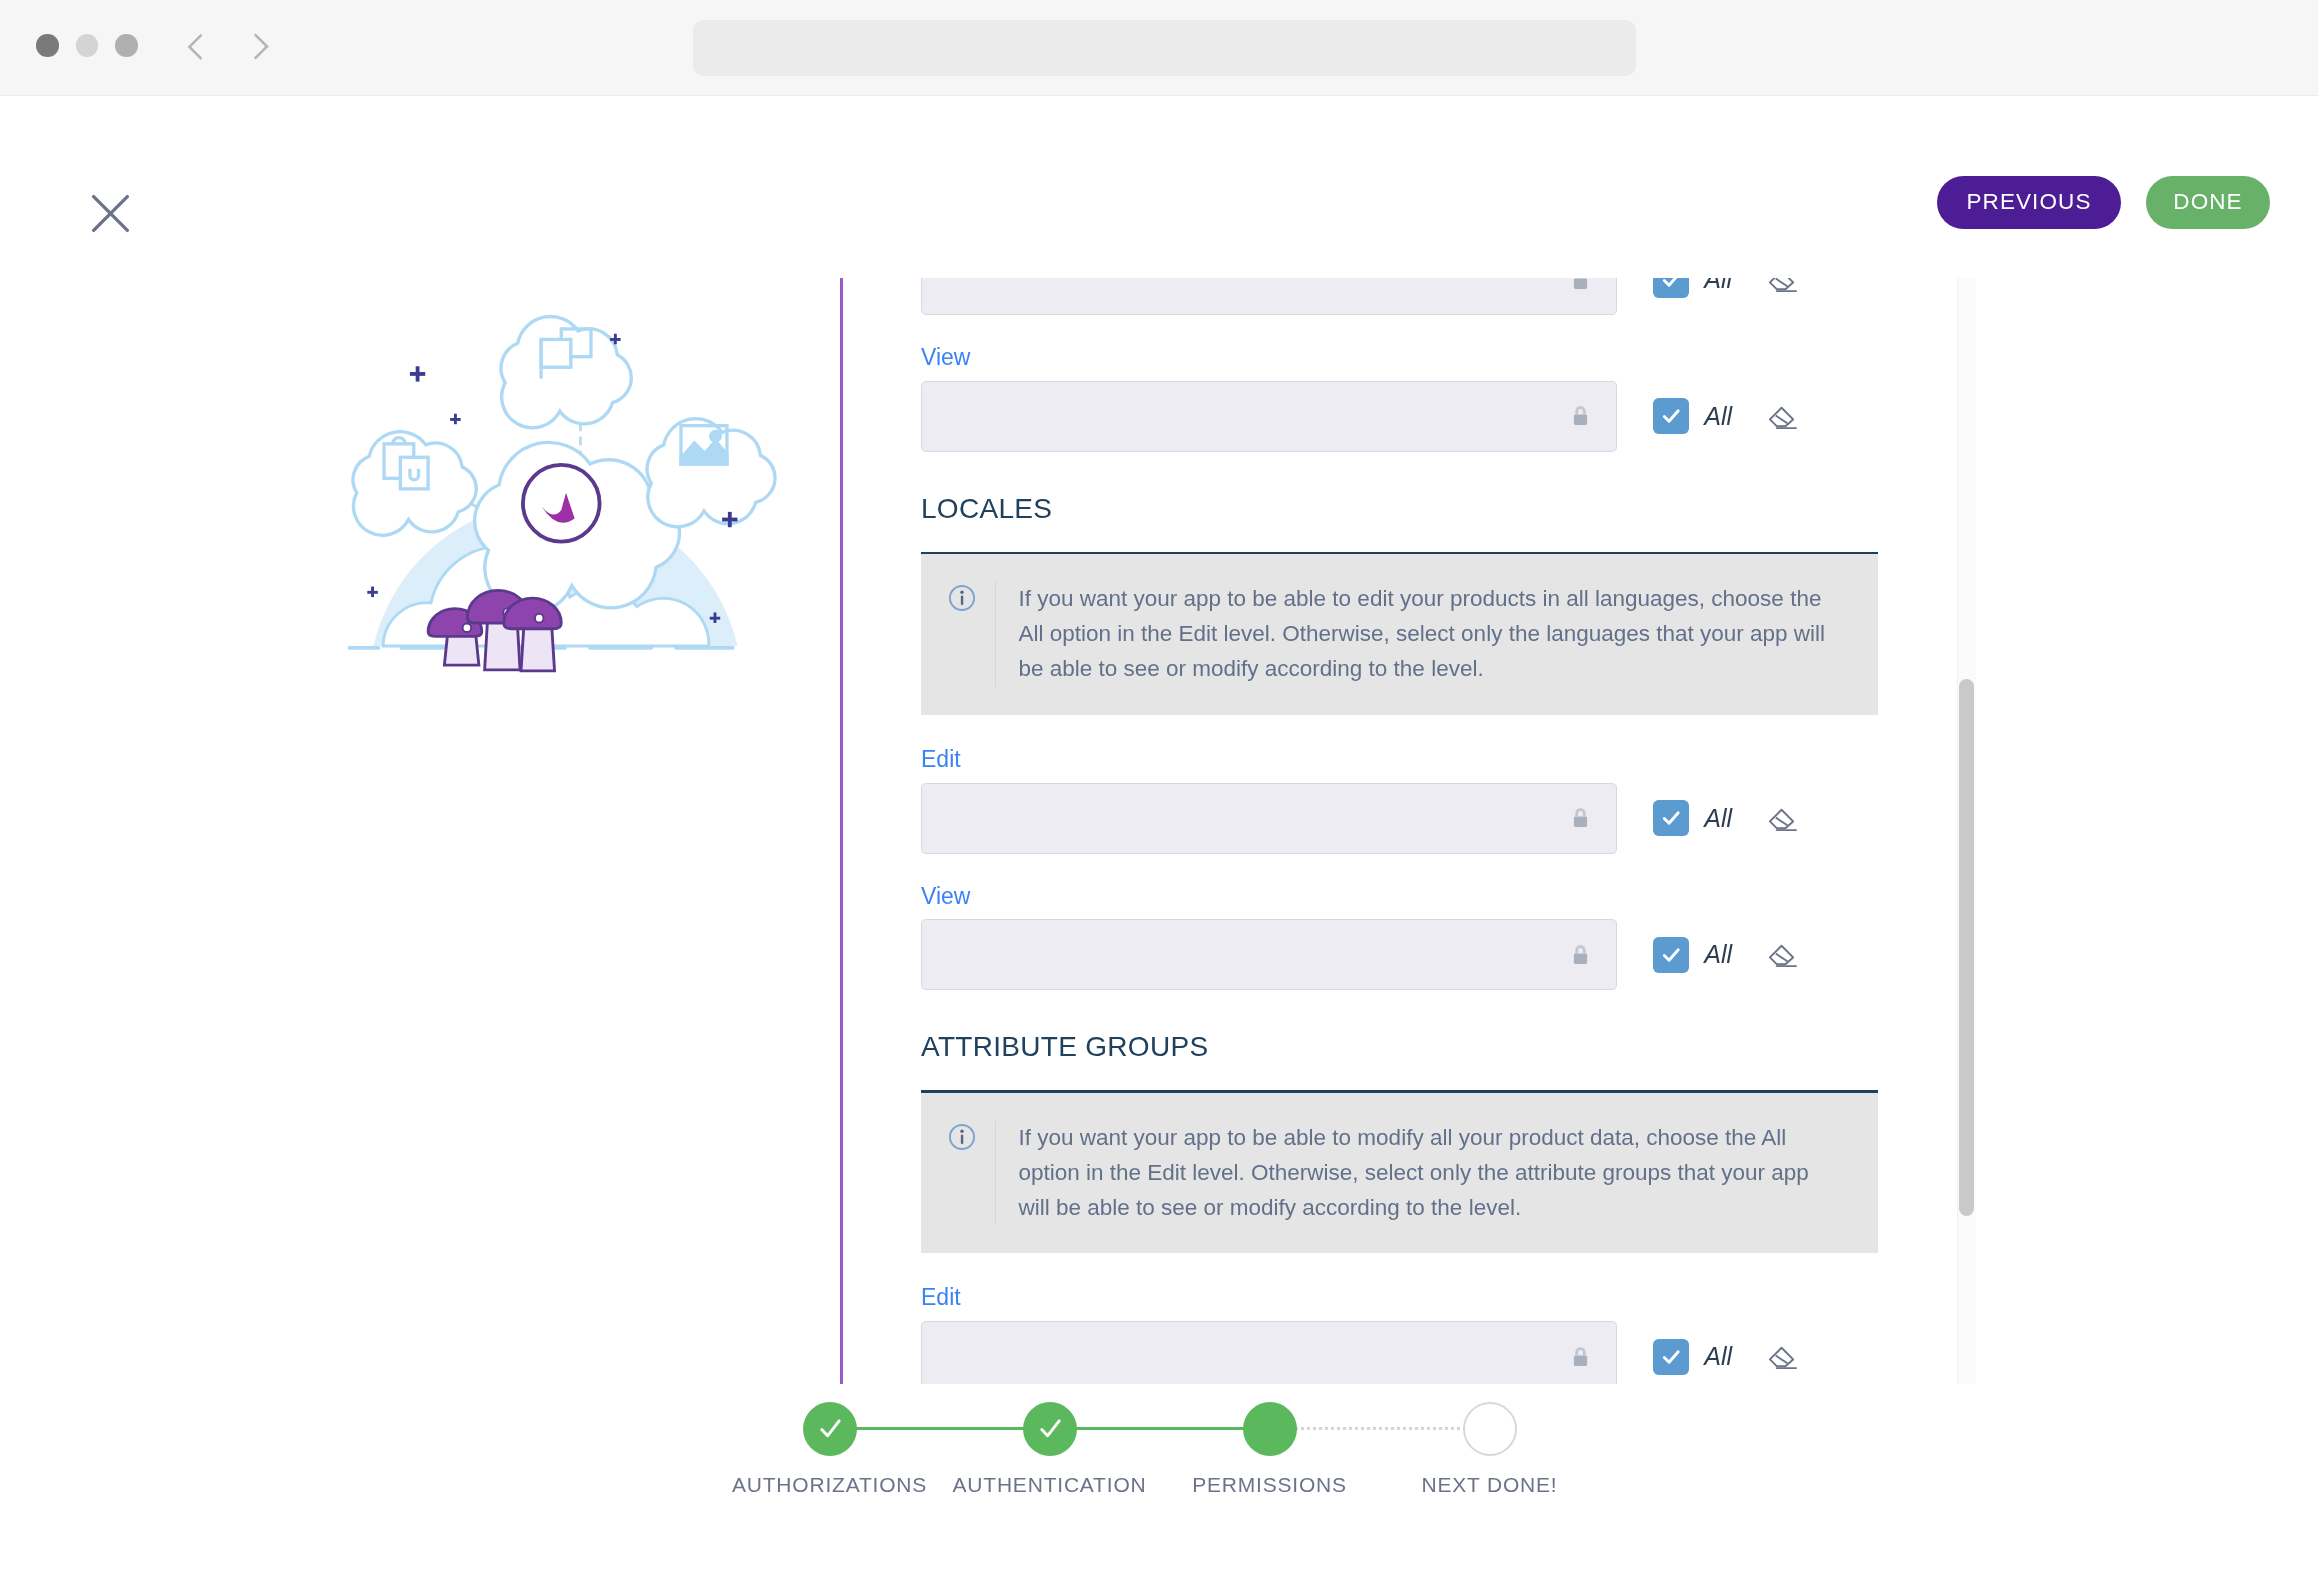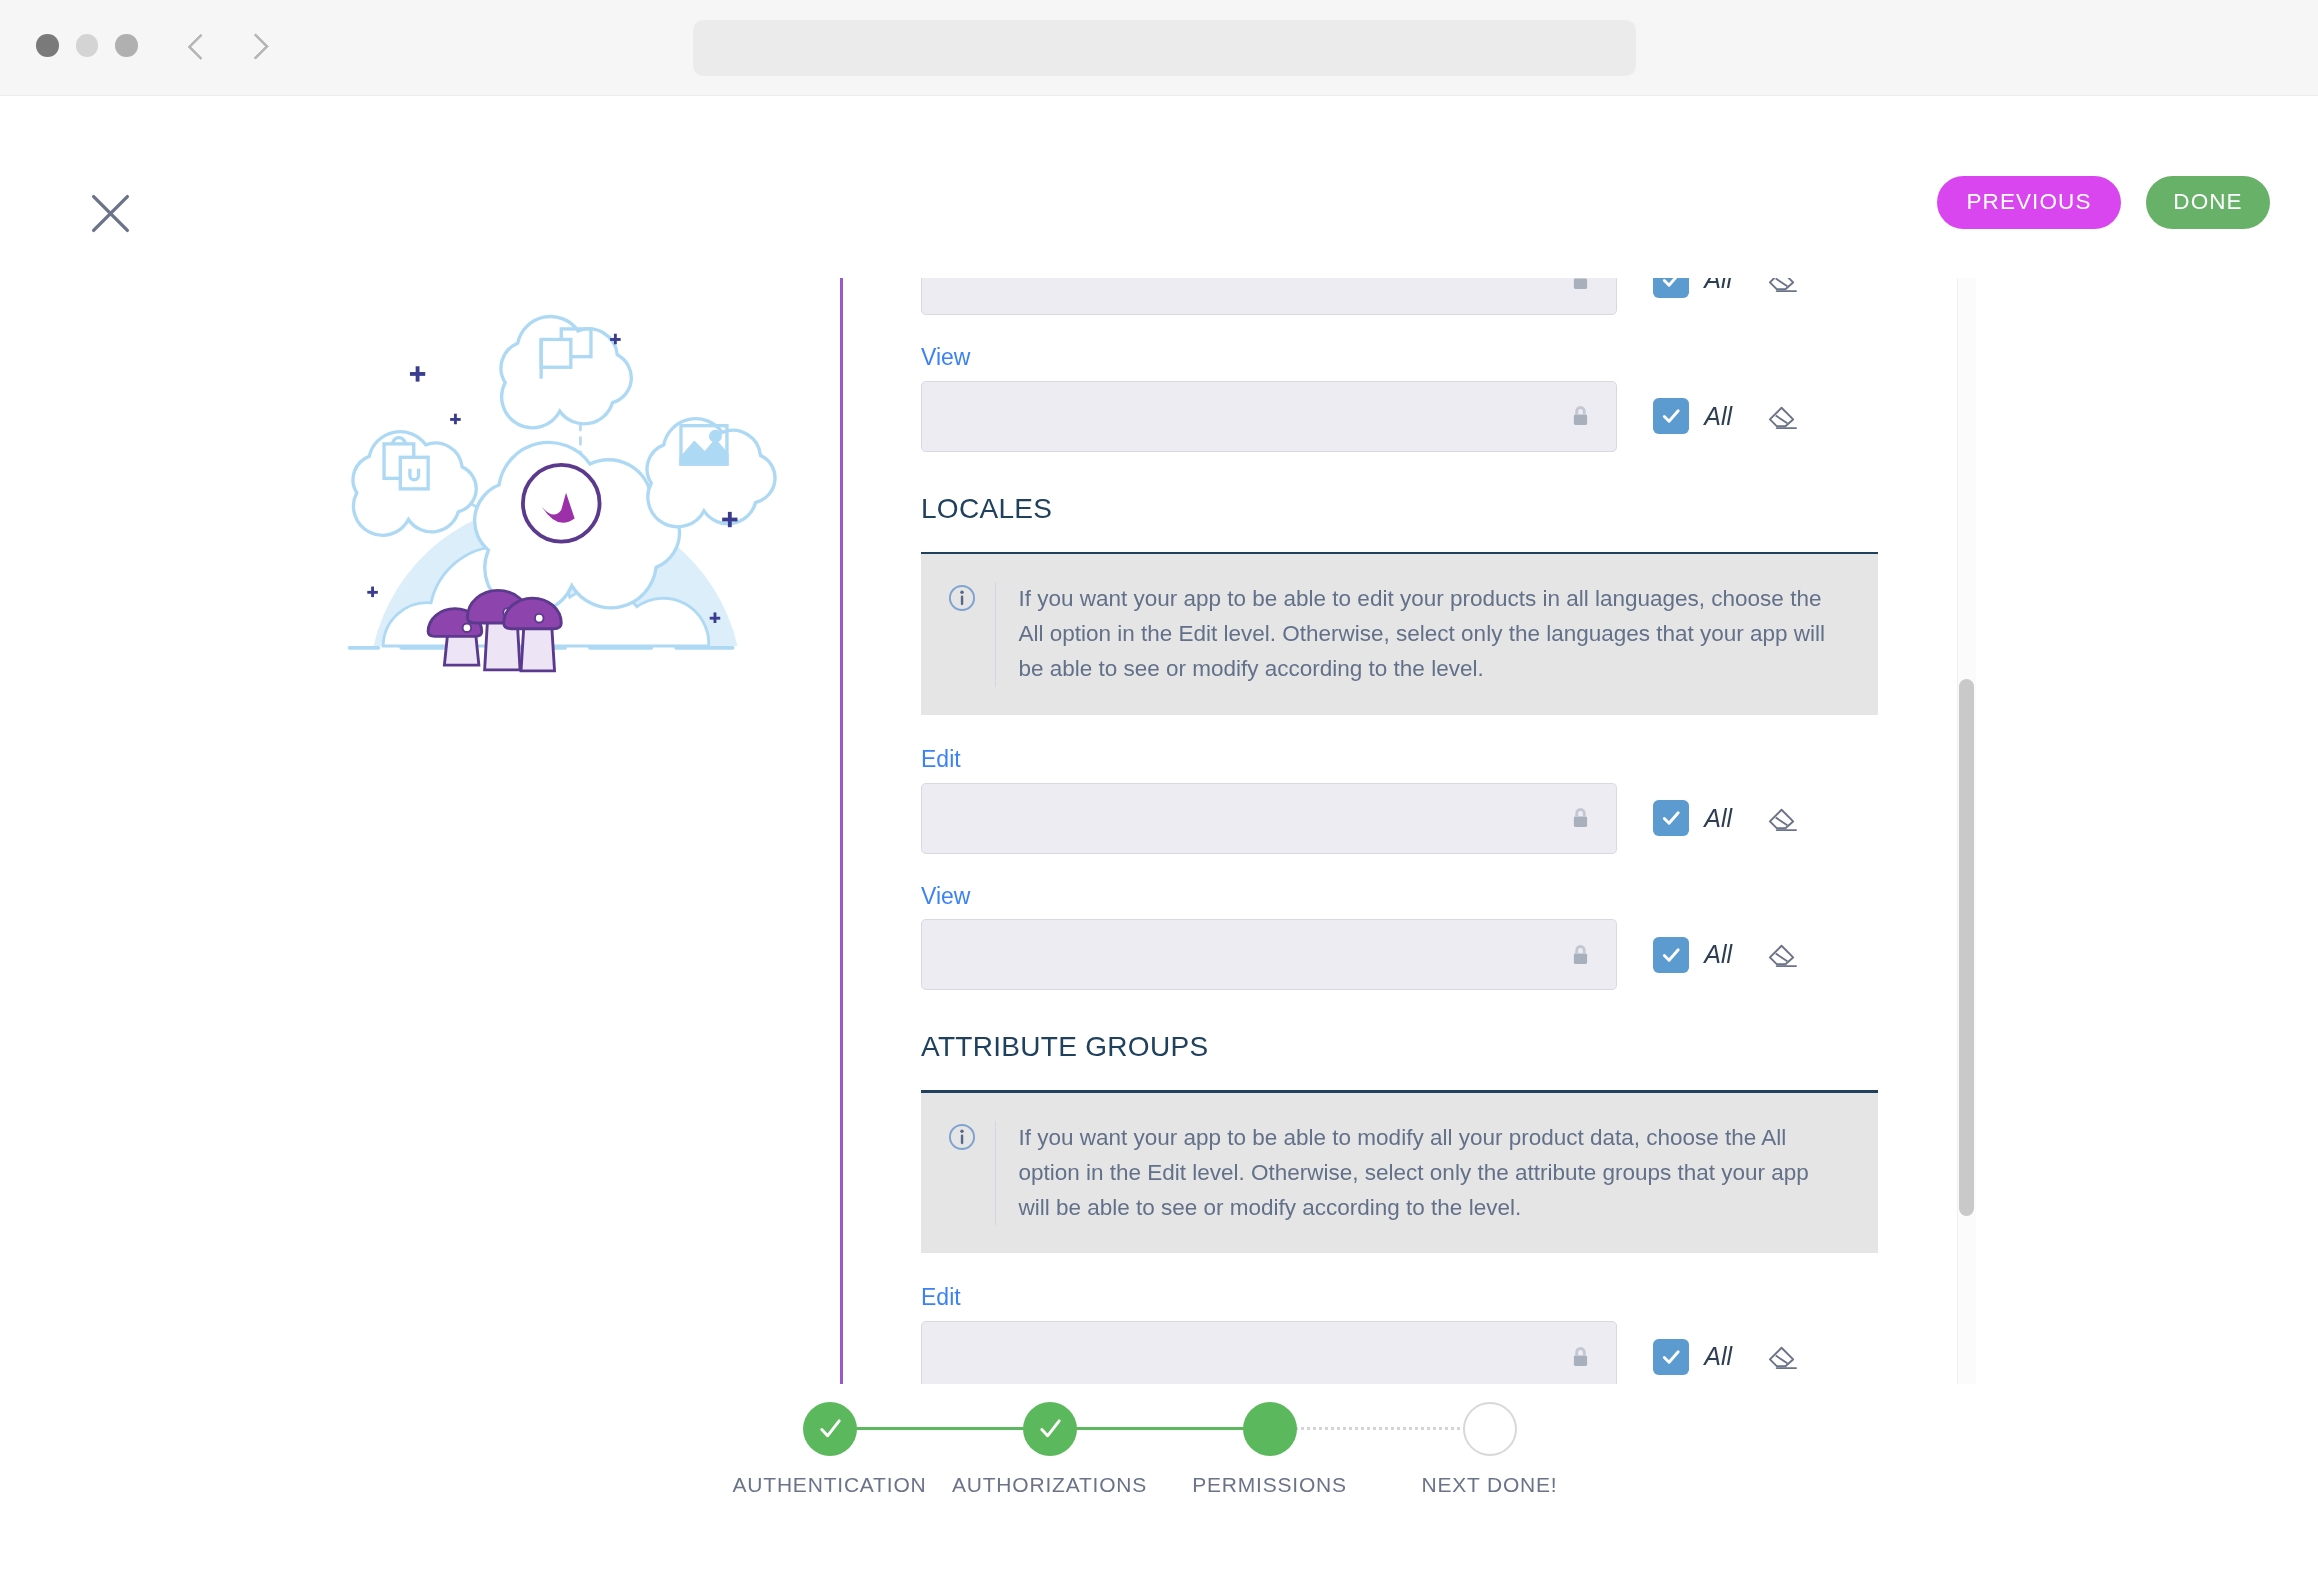--- a/index.html
+++ b/index.html
@@ -55,21 +55,21 @@
     position: absolute; right: 48px; top: 176px;
     display: flex; gap: 25px; align-items: center;
   }
   .btn {
     border: none; border-radius: 38px;
     font-family: "Liberation Sans", sans-serif;
     font-size: 22.5px; letter-spacing: 1.1px; color: #ffffff;
     font-weight: 400; cursor: pointer; line-height: 1;
     display: flex; align-items: center; justify-content: center;
   }
-  .btn-previous { background: #d946ef; width: 184px; height: 53px; }
+  .btn-previous { background: #4c1d95; width: 184px; height: 53px; }
   .btn-next     { background: #67b168; width: 124px; height: 53px; }
 
   
   .illustration {
     position: absolute; left: 316px; top: 282px;
     width: 479px; height: 431px;
   }
 
   
   .scroll-area {
@@ -456,30 +456,30 @@
     <div class="connector solid" style="left:110px; width:220px;"></div>
     <div class="connector solid" style="left:330px; width:220px;"></div>
     <div class="connector dotted" style="left:550px; width:220px;"></div>
 
     <div class="step">
       <span class="step-circle">
         <svg width="30" height="30" viewBox="0 0 62 62">
           <polyline points="14,32 26,45 50,14" fill="none" stroke="#ffffff" stroke-width="6" stroke-linecap="round" stroke-linejoin="round"></polyline>
         </svg>
       </span>
-      <span class="step-label">AUTHENTICATION</span>
+      <span class="step-label">AUTHORIZATIONS</span>
     </div>
 
     <div class="step">
       <span class="step-circle">
         <svg width="30" height="30" viewBox="0 0 62 62">
           <polyline points="14,32 26,45 50,14" fill="none" stroke="#ffffff" stroke-width="6" stroke-linecap="round" stroke-linejoin="round"></polyline>
         </svg>
       </span>
-      <span class="step-label">AUTHORIZATIONS</span>
+      <span class="step-label">AUTHENTICATION</span>
     </div>
 
     <div class="step">
       <span class="step-circle"></span>
       <span class="step-label">PERMISSIONS</span>
     </div>
 
     <div class="step">
       <span class="step-circle empty"></span>
       <span class="step-label">NEXT DONE!</span>

